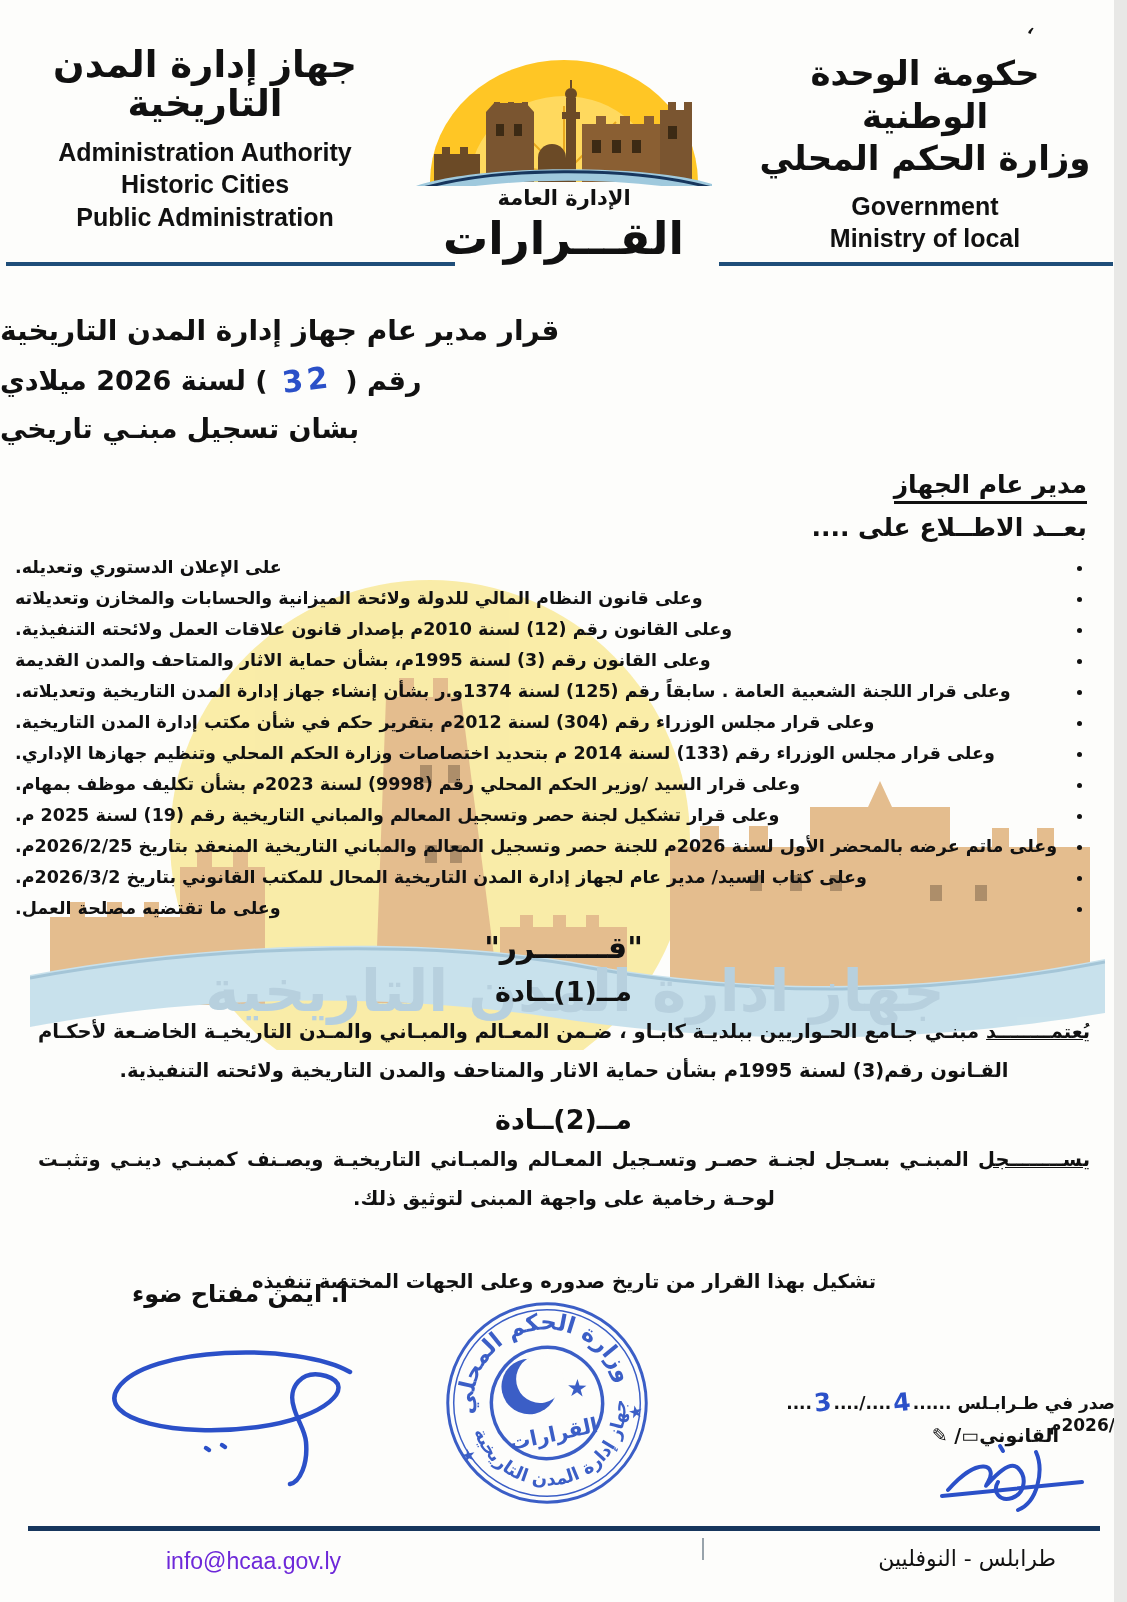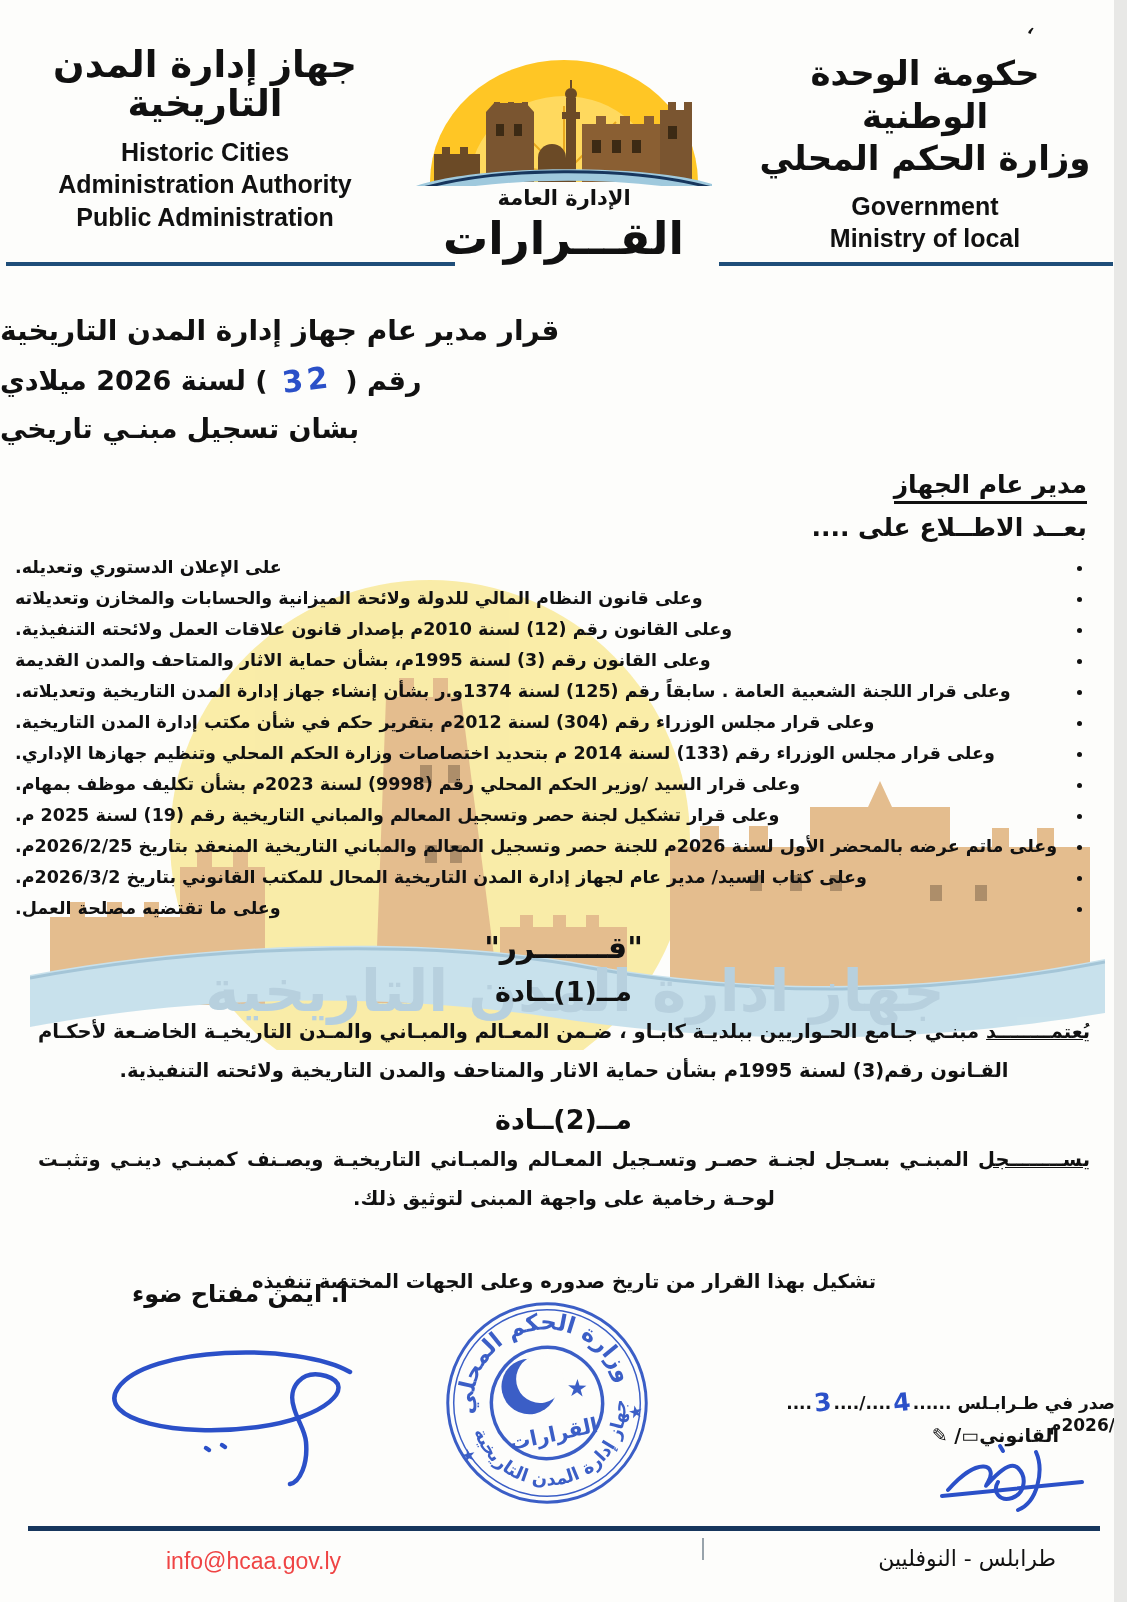--- a/index.html
+++ b/index.html
@@ -56,21 +56,21 @@
           font-size:17px;font-weight:bold;}
   .issued span{unicode-bidi:isolate;}
   .dots{letter-spacing:1px;}
   .hand-day,.hand-month{font-size:25px;transform:rotate(-6deg);position:relative;top:2px;margin:0 2px;}
   .legal{position:absolute;right:68px;top:1424px;font-size:19px;font-weight:bold;}
   .legal .icon{font-weight:normal;}
   .sig2-svg{position:absolute;left:938px;top:1438px;}
   
   .footer-line{position:absolute;left:28px;top:1526px;width:1072px;height:5px;background:#17365d;}
   .footer-divider{position:absolute;left:702px;top:1538px;width:2px;height:22px;background:#98a3ab;}
-  .footer-email{position:absolute;left:166px;top:1548px;font-size:23px;color:#ef4444;
+  .footer-email{position:absolute;left:166px;top:1548px;font-size:23px;color:#6d28d9;
                 font-family:"Liberation Sans","DejaVu Sans",sans-serif;}
   .footer-loc{position:absolute;left:756px;top:1546px;width:300px;font-size:22px;font-weight:normal;}
   .scan-edge{position:absolute;right:0;top:0;width:13px;height:100%;background:#e8e8e6;}
   .wm{position:absolute;left:30px;top:545px;}
 </style>
 </head>
 <body>
 
 <div class="page">
 
@@ -97,22 +97,22 @@
       </g>
       <path d="M0,430 C200,393 420,393 560,420 C720,449 900,449 1075,414 L1075,468 C880,500 700,500 520,472 C340,446 160,452 0,482 Z" fill="#bcdbe9"></path>
       <path d="M0,433 C200,396 420,396 560,423 C720,452 900,452 1075,417" stroke="#8fb8cf" stroke-width="3" fill="none"></path>
       <text x="545" y="466" text-anchor="middle" font-size="58" font-weight="bold" fill="#a6c6d8" letter-spacing="5" direction="rtl">جهاز ادارة المدن التاريخية</text>
     </g>
   </svg>
 
   <div class="hdr-left">
     <div class="calli ar">جهاز إدارة المدن التاريخية</div>
     <div class="en">
+      <div>Administration Authority</div>
       <div>Historic Cities</div>
-      <div>Administration Authority</div>
       <div>Public Administration</div>
     </div>
   </div>
 
   <svg class="logo" width="296" height="132" viewBox="0 0 296 132" aria-hidden="true">
     <path d="M14,128 A134,122 0 0 1 282,128 Z" fill="#ffc625"></path>
     <path d="M54,128 A94,86 0 0 1 242,128 Z" fill="#ffd95e"></path>
     <g stroke="#e8a81e" stroke-width="2">
       <line x1="148" y1="120" x2="148" y2="52"></line>
         <line x1="148" y1="120" x2="96" y2="68"></line>

